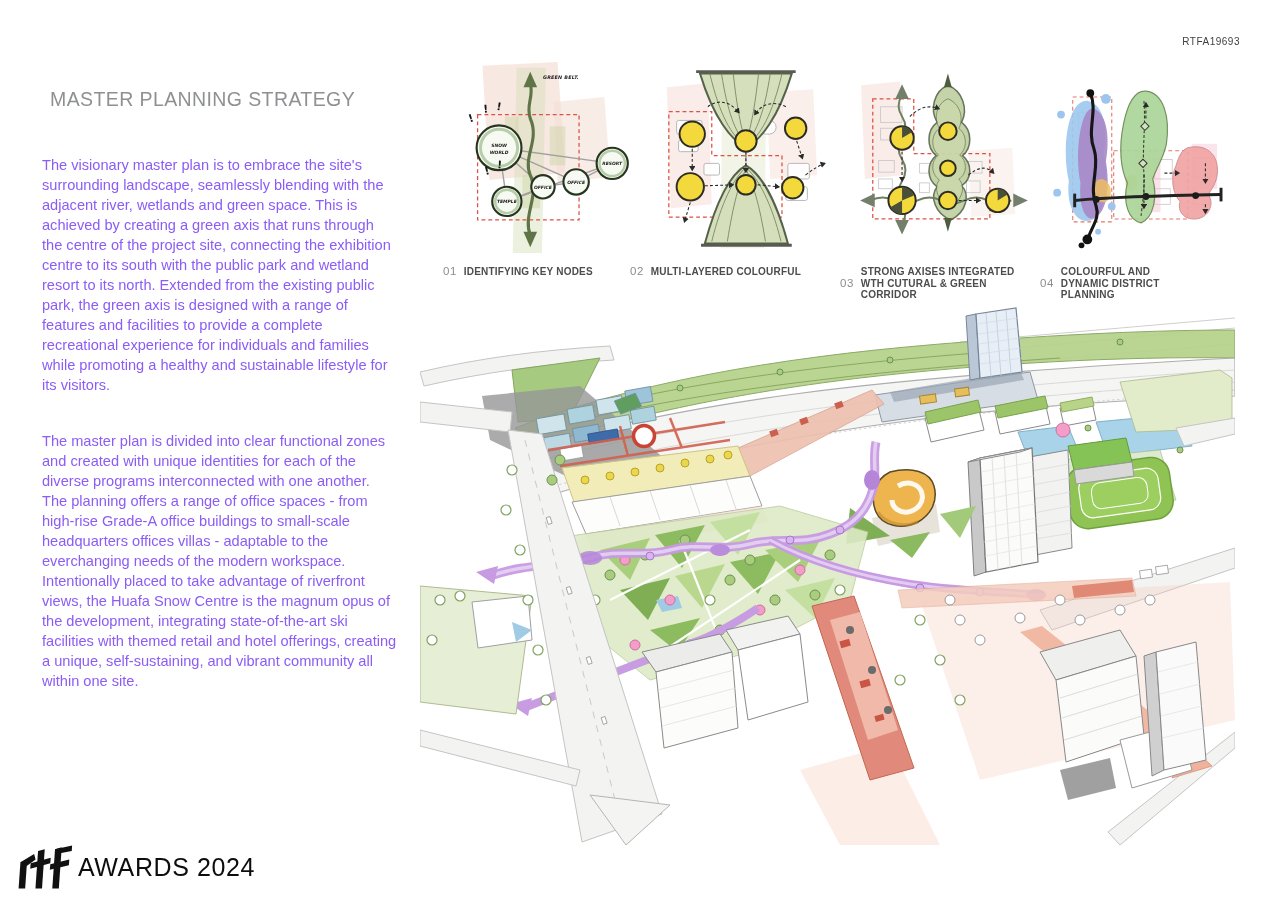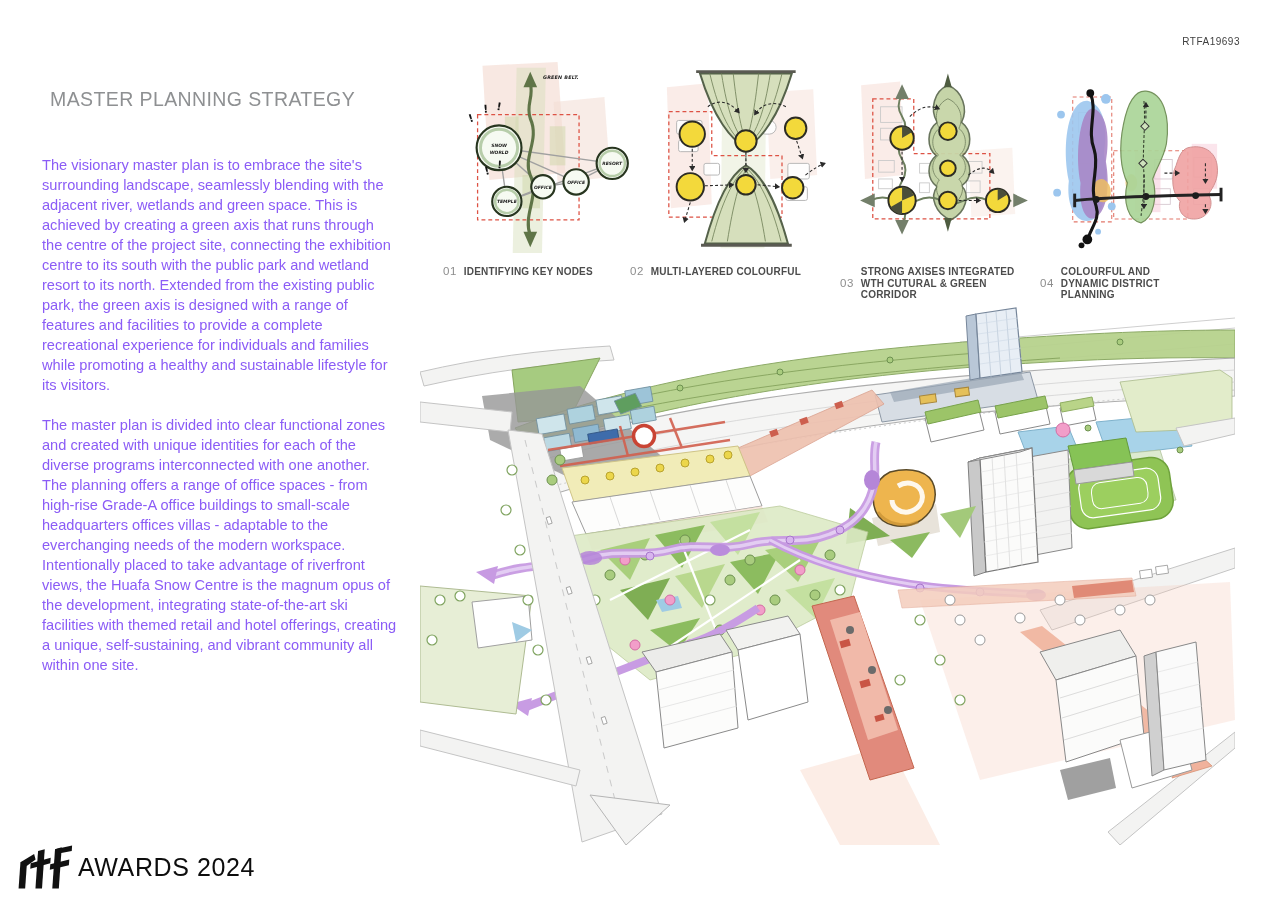--- a/index.html
+++ b/index.html
@@ -3,21 +3,21 @@
 <meta charset="utf-8">
 <style>
   html,body{margin:0;padding:0;background:#e8e8e8;}
   .page{position:relative;width:1273px;height:900px;background:#ffffff;margin:0 auto;overflow:hidden;
         font-family:"Liberation Sans", sans-serif;}
   .code{position:absolute;top:36px;right:33px;font-size:10px;letter-spacing:.5px;color:#3f3f3f;}
   .left-col{position:absolute;left:42px;top:80px;width:356px;}
   .title{font-size:19.5px;font-weight:400;letter-spacing:.4px;color:#8e9092;margin:8px;}
   .para{font-size:14.6px;line-height:20px;color:#8b5cf6;margin:0;}
   .para.first{margin-top:44px;}
-  .para + .para{margin-top:20px;}
+  .para + .para{margin-top:36px;}
   .diagram{position:absolute;top:58px;width:196px;}
   .diagram svg{display:block;width:196px;height:200px;}
   .d1{left:443px;} .d2{left:644px;} .d3{left:846px;} .d4{left:1044px;}
   .caption{display:flex;gap:7px;margin-top:7px;align-items:center;}
   .d2 .caption{margin-left:-14px;} .d3 .caption{margin-left:-6px;} .d4 .caption{margin-left:-4px;}
   .cap-num{font-size:11.5px;color:#8d8d8d;letter-spacing:.5px;flex:0 0 auto;}
   .cap-label{font-size:10px;font-weight:700;color:#4c4c4c;letter-spacing:.2px;line-height:11.5px;padding-top:1px;}
   .d3 .cap-label{max-width:170px;} .d4 .cap-label{max-width:136px;}
   .masterplan{position:absolute;left:420px;top:300px;width:815px;height:545px;}
   .masterplan svg{display:block;width:815px;height:545px;}

